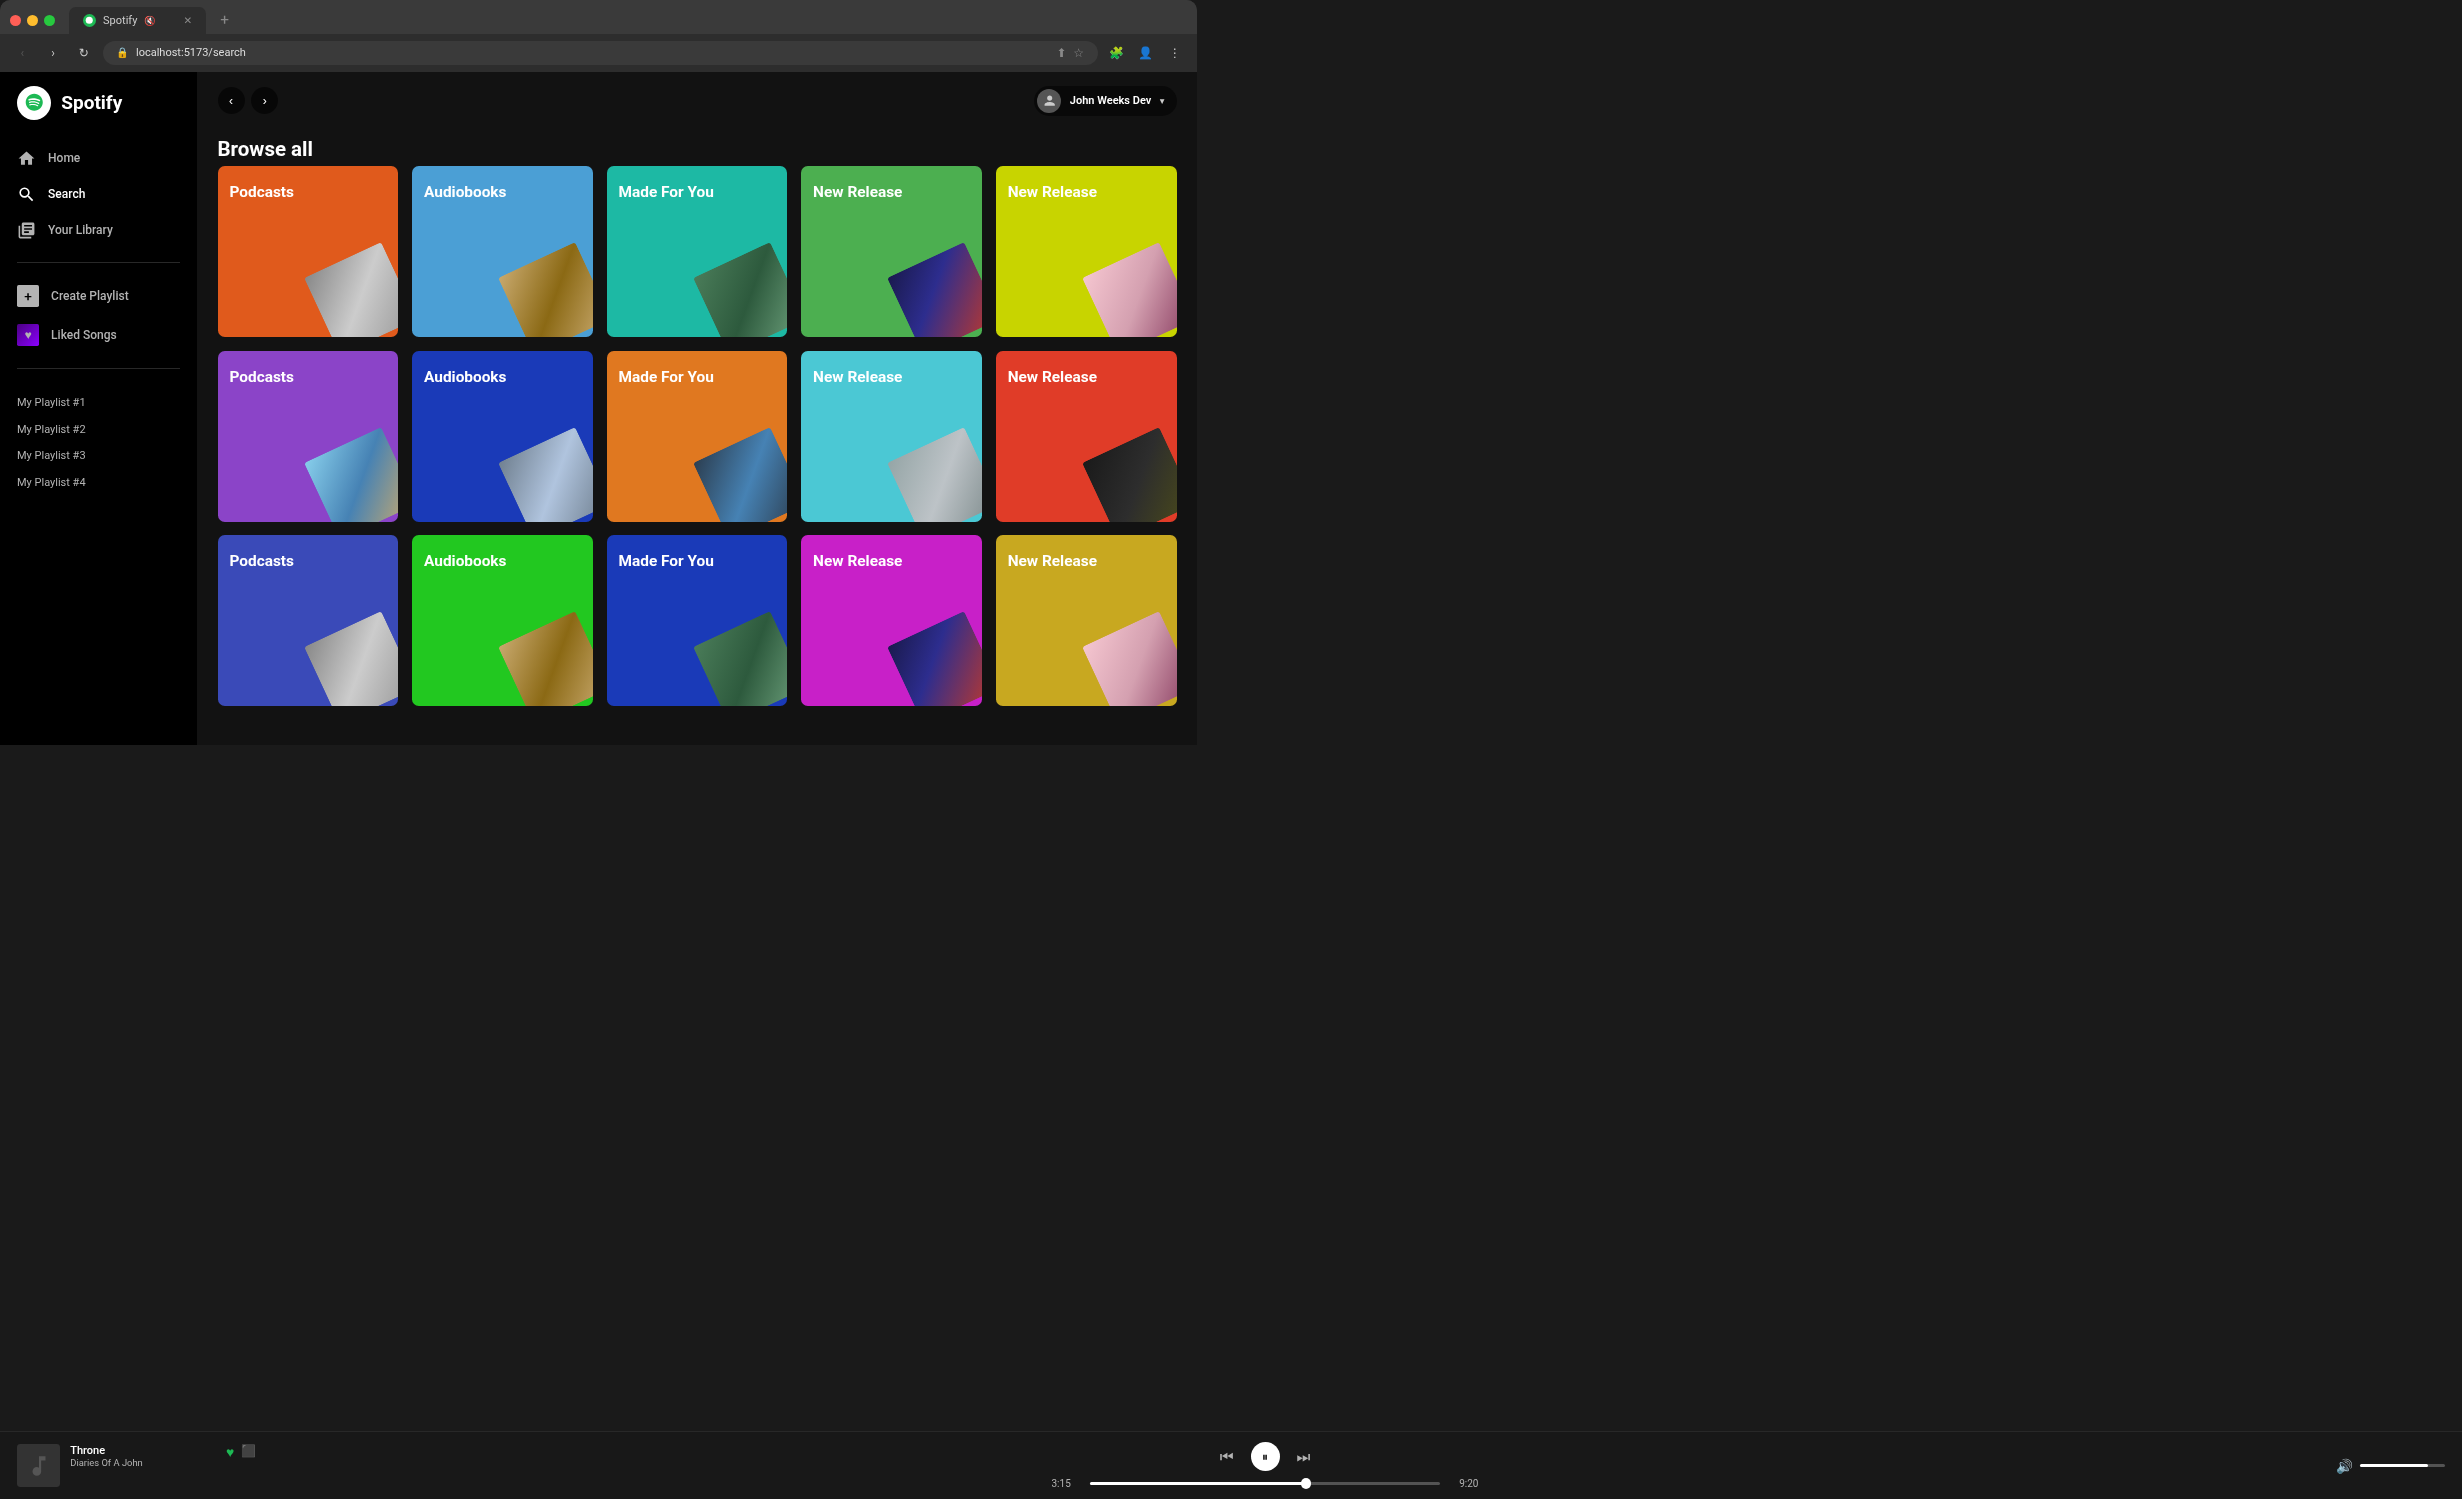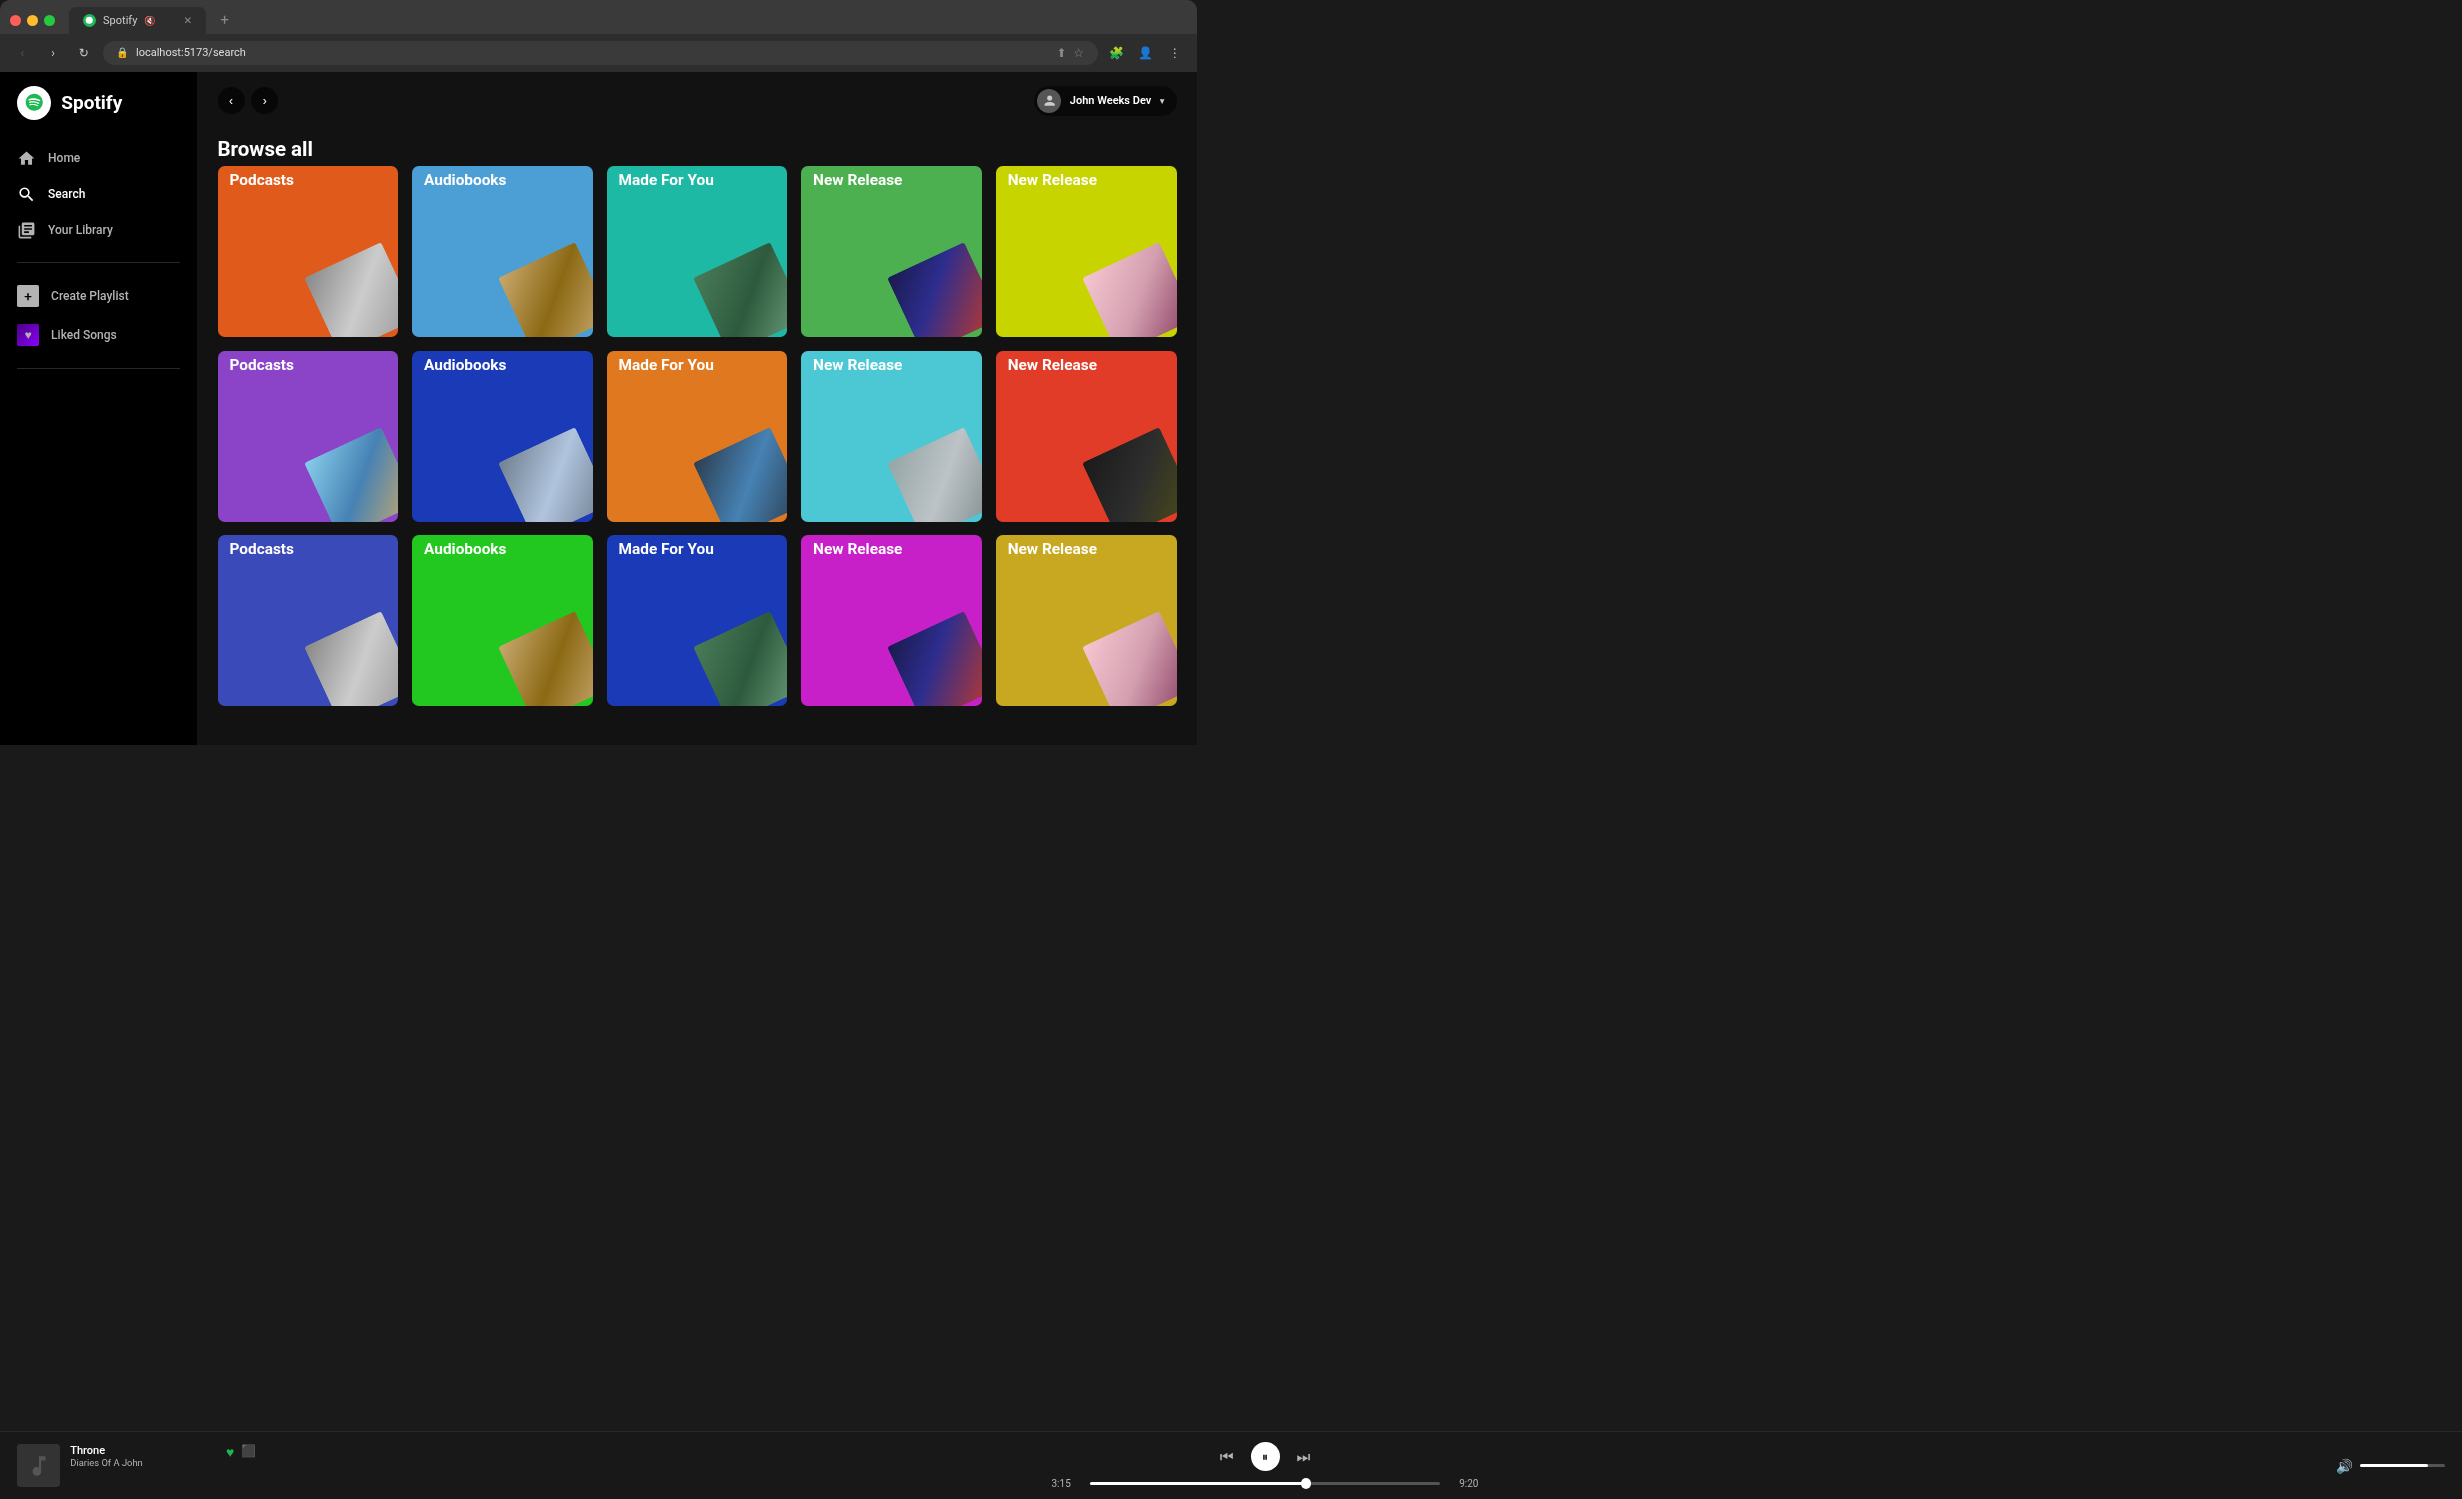--- a/index.html
+++ b/index.html
@@ -272,21 +272,21 @@
     }
     .category-card {
       border-radius: 6.8px;
       height: 171px;
       position: relative;
       overflow: hidden;
       cursor: pointer;
     }
     .category-label {
       position: absolute;
-      top: 5px;
+      top: 17px;
       left: 12px;
       font-size: 15.4px;
       font-weight: 700;
       color: #fff;
       z-index: 2;
     }
     .category-image {
       position: absolute;
       bottom: -4.3px;
       right: -4.3px;
@@ -527,20 +527,26 @@
         <span>Create Playlist</span>
       </div>
       <div class="sidebar-action">
         <div class="action-icon liked-icon" style="font-size:12px;display:flex;align-items:center;justify-content:center;">♥</div>
         <span>Liked Songs</span>
       </div>
     </div>
 
     <div class="sidebar-divider"></div>
 
+    <div class="playlist-list">
+      <div class="playlist-item">My Playlist #1</div>
+      <div class="playlist-item">My Playlist #2</div>
+      <div class="playlist-item">My Playlist #3</div>
+      <div class="playlist-item">My Playlist #4</div>
+    </div>
   </nav>
 
   <main class="main-content">
     <div class="main-header">
       <div class="nav-arrows">
         <button class="arrow-btn">‹</button>
         <button class="arrow-btn">›</button>
       </div>
       <div class="user-area">
         <div class="user-avatar">

